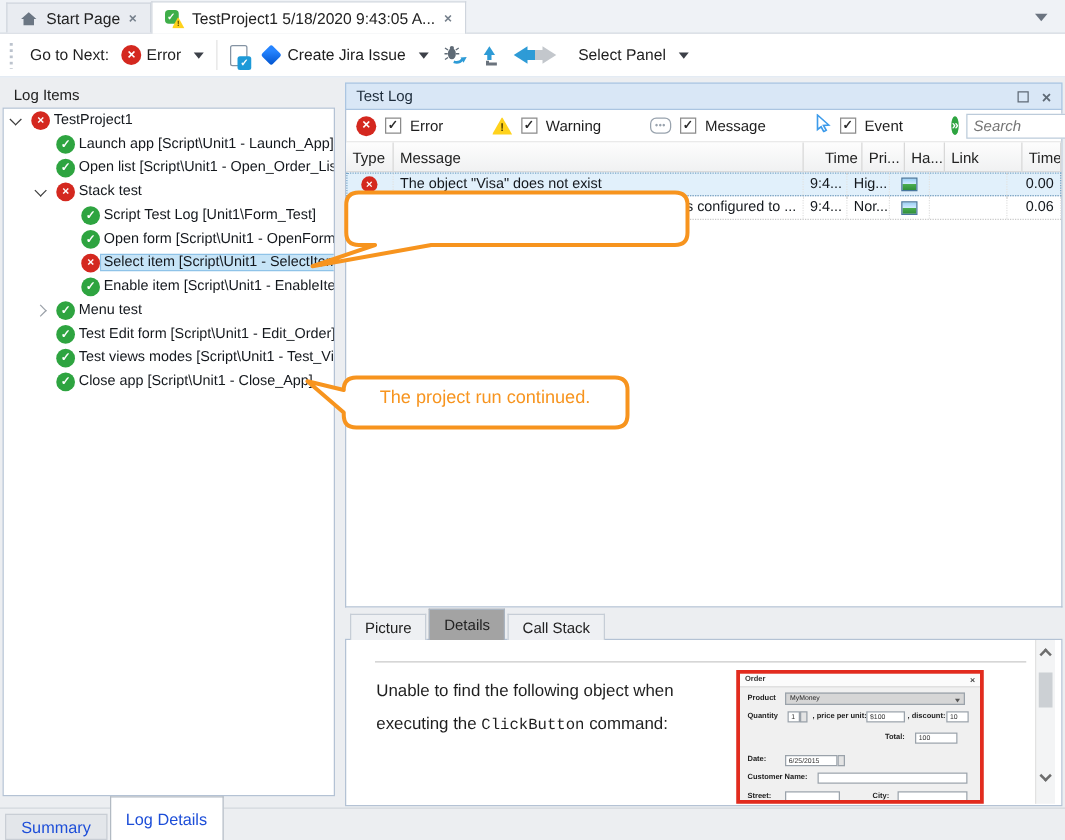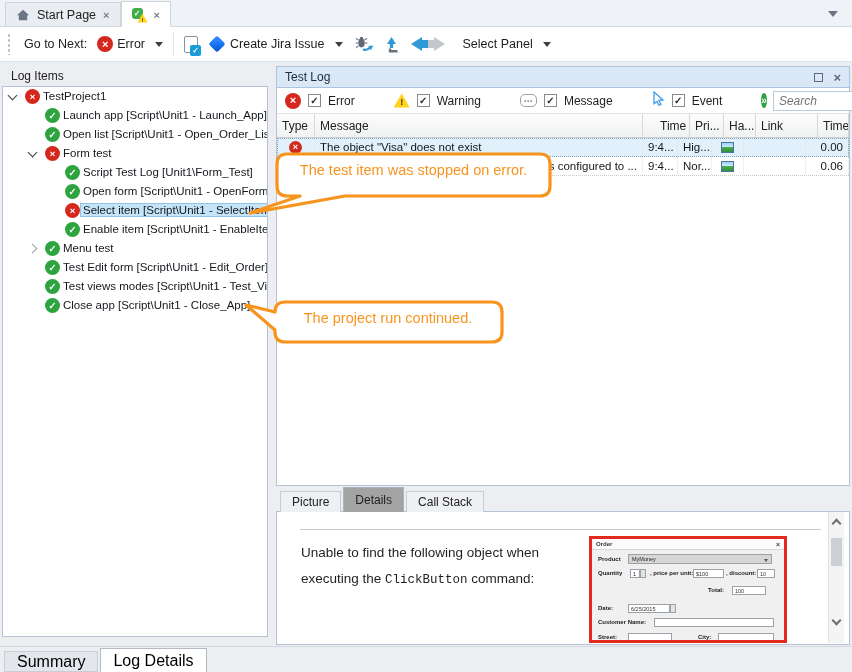--- a/index.html
+++ b/index.html
@@ -105,22 +105,22 @@
   
   .vscroll{position:absolute;left:828px;top:512px;width:16px;height:131px;background:#f3f4f5;border-left:1px solid #e2e2e2;z-index:3}
   .chev{position:absolute;left:4px;width:7px;height:7px;border-left:2px solid #6d6d6d;border-bottom:2px solid #6d6d6d}
   .chev.up{top:8px;transform:rotate(135deg)}
   .chev.down{top:105px;transform:rotate(-45deg)}
   .thumb{position:absolute;left:2px;top:26px;width:11px;height:28px;background:#ccd0d4}
 
   
   .bbar{position:absolute;left:0;top:646px;width:852px;height:26px;background:#eceef1;border-top:1px solid #d2d7dd}
   .btabs{position:absolute;left:4px;top:648px;display:flex;align-items:flex-end;height:24px}
-  .btab{height:21px;padding:0 12px;display:flex;align-items:center;font-size:16px;background:#e3e6ea;border:1px solid #c9ced5;margin-right:2px;color:#000000}
-  .btab.active{height:24px;background:#fff;border-color:#b2bac3;border-bottom:none}
+  .btab{height:21px;padding:0 12px;display:flex;align-items:center;font-size:13px;background:#e3e6ea;border:1px solid #c9ced5;margin-right:2px;color:#1d4ed8}
+  .btab.active{height:35px;background:#fff;border-color:#b2bac3;border-bottom:none}
 
   .homeico,.bugico,.upico{display:inline-flex}
 </style>
 </head>
 <body>
 
 <div id="stage">
 
   <div class="tabbar">
     <div class="tab">
@@ -130,20 +130,21 @@
           </svg>
       </span>
       <span>Start Page</span>
       <span class="tclose">×</span>
     </div>
     <div class="tab active">
       <span style="position:relative;width:15px;height:14px">
         <span style="position:absolute;left:0;top:0;width:11px;height:11px;background:#3fae49;border-radius:3px;color:#fff;font-size:8px;font-weight:700;text-align:center;line-height:11px">✓</span>
         <span style="position:absolute;right:-1px;bottom:-1px;width:10px;height:9px;background:#ffd21c;clip-path:polygon(50% 0,100% 100%,0 100%);color:#4d3c00;font-size:6px;font-weight:700;text-align:center;line-height:12px">!</span>
       </span>
+      <span>TestProject1 5/18/2020 9:43:05 A...</span>
       <span class="tclose">×</span>
     </div>
     <span class="ovf"></span>
   </div>
 
   <div class="toolbar">
     <span class="grip"></span>
     <span class="tlabel">Go to Next:</span>
     <span class="tbtn" style="margin-left:6px">
       <span class="cic red f16">×</span>
@@ -194,21 +195,21 @@
         <span class="st-ic grn" style="left: 42px;">✓</span>
         <span class="tree-label" style="left: 60px;">Launch app [Script\Unit1 - Launch_App]</span>
       </div>
       <div class="tree-row">
         <span class="st-ic grn" style="left: 42px;">✓</span>
         <span class="tree-label" style="left: 60px;">Open list [Script\Unit1 - Open_Order_List]</span>
       </div>
       <div class="tree-row">
         <span class="expander open" style="left: 26px;"></span>
         <span class="st-ic red" style="left: 42px;">×</span>
-        <span class="tree-label" style="left: 60px;">Form test</span>
+        <span class="tree-label" style="left: 60px;">Stack test</span>
       </div>
       <div class="tree-row">
         <span class="st-ic grn" style="left: 62px;">✓</span>
         <span class="tree-label" style="left: 80px;">Script Test Log [Unit1\Form_Test]</span>
       </div>
       <div class="tree-row">
         <span class="st-ic grn" style="left: 62px;">✓</span>
         <span class="tree-label" style="left: 80px;">Open form [Script\Unit1 - OpenForm]</span>
       </div>
       <div class="tree-row sel">
@@ -351,21 +352,20 @@
   <div class="vscroll">
     <span class="chev up"></span>
     <span class="thumb"></span>
     <span class="chev down"></span>
   </div>
 
   <svg class="overlay" width="852" height="672" viewBox="0 0 852 672">
     <path d="M287 154 H540 Q550 154 550 164 V186 Q550 196 540 196 H345 L250 213 L300 196 H287 Q277 196 277 186 V164 Q277 154 287 154 Z" fill="#ffffff" stroke="#f7941e" stroke-width="3.2" stroke-linejoin="round"></path>
     <path d="M285 302 H492 Q502 302 502 312 V332 Q502 342 492 342 H285 Q275 342 275 332 V330 L246 305 L275 312 Q275 302 285 302 Z" fill="#ffffff" stroke="#f7941e" stroke-width="3.2" stroke-linejoin="round"></path>
   </svg>
-  <div class="co-text co1">The test item was stopped on error.</div>
   <div class="co-text co2">The project run continued.</div>
 
   <div class="bbar"></div>
   <div class="btabs" id="btabs">
       <span class="btab">Summary</span>
       <span class="btab active">Log Details</span>
     </div>
 
 </div>
 

